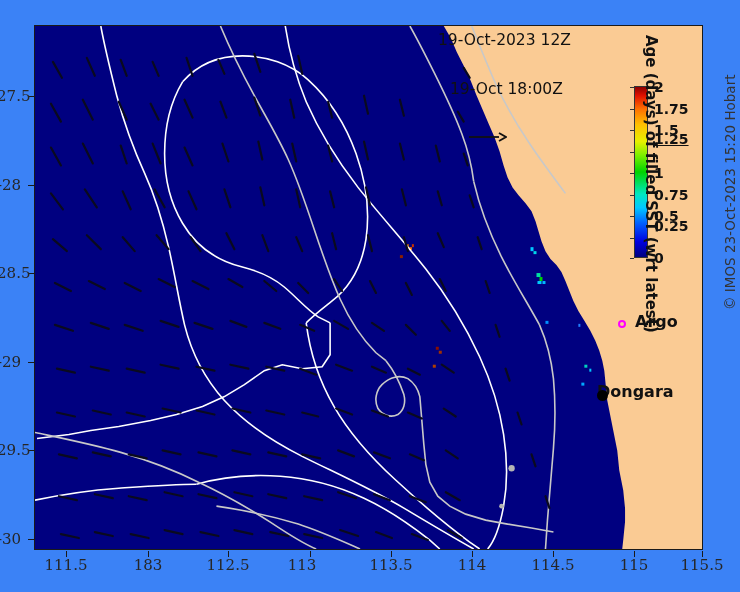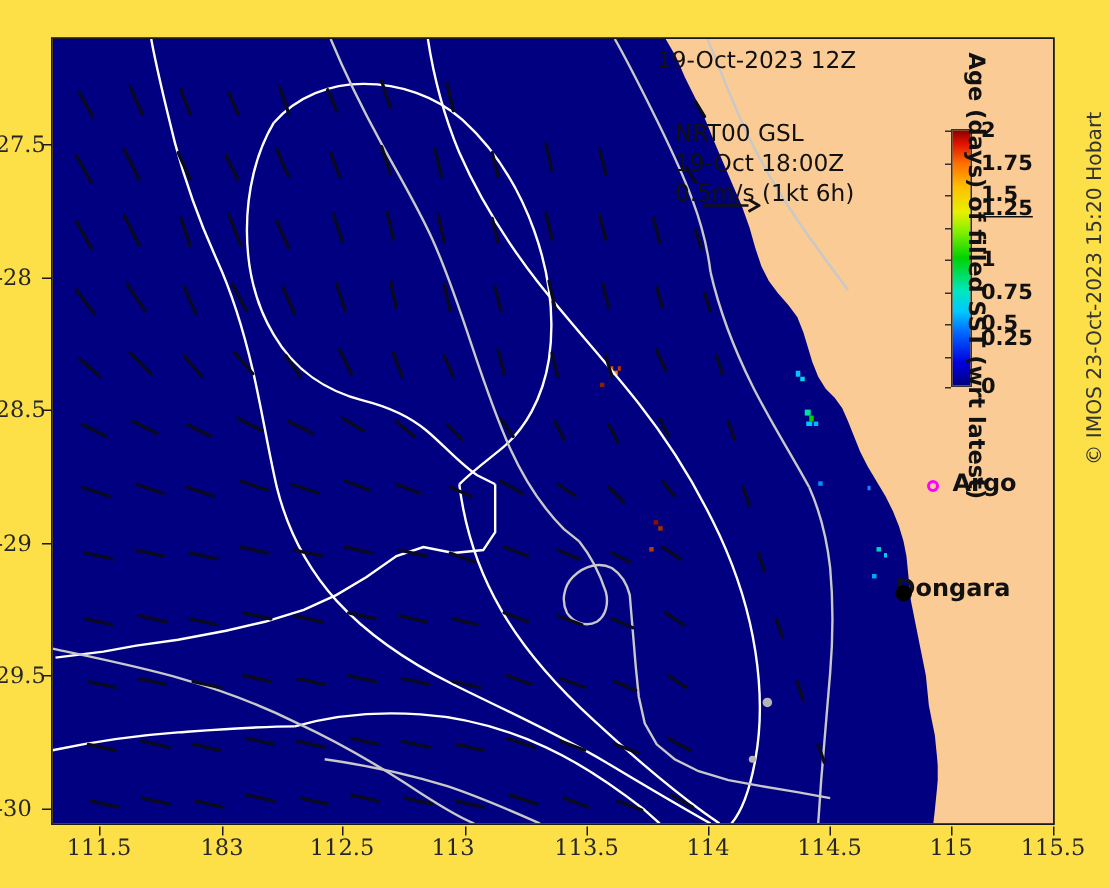--- a/index.html
+++ b/index.html
@@ -6,21 +6,21 @@
   html, body {
     margin: 0; padding: 0;
     width: 740px; height: 592px;
     background: #ffffff;
     font-family: "DejaVu Sans", sans-serif;
     overflow: hidden;
   }
   #root {
     position: relative;
     width: 740px; height: 592px;
-    background: #fde047;
+    background: #3b82f6;
   }
 
   
   #plot {
     position: absolute;
     left: 34px; top: 25px;
     width: 669px; height: 525px;
     background: #facb94;          
     overflow: hidden;
     border: 1px solid #000;
@@ -396,23 +396,21 @@
     </svg>
 
     <svg class="svg-fill" viewBox="0 0 669 525" preserveAspectRatio="none">
       <circle cx="478" cy="444" r="3.2" fill="#b4b4b4"></circle>
       <circle cx="468" cy="482" r="2.4" fill="#b4b4b4"></circle>
     </svg>
 
     <div class="ann" id="date-stamp" style="left:403px; top:5px;">19-Oct-2023 12Z</div>
 
     <div class="ann" id="src-block" style="left:415px; top:53px;">
-      <div>NRT00 GSL</div>
       <div>19-Oct 18:00Z</div>
-      <div>0.5m/s (1kt 6h)</div>
     </div>
 
     <div id="ref-arrow-wrap" style="left:432px; top:103px;">
       <svg width="40" height="14" viewBox="0 0 40 14">
         <line x1="2" y1="7" x2="32" y2="7" stroke="#111" stroke-width="1.8"></line>
         <path d="M32,3 L39,7 L32,11" fill="none" stroke="#111" stroke-width="1.8"></path>
       </svg>
     </div>
 
     <div class="place" id="argo-marker"></div>

